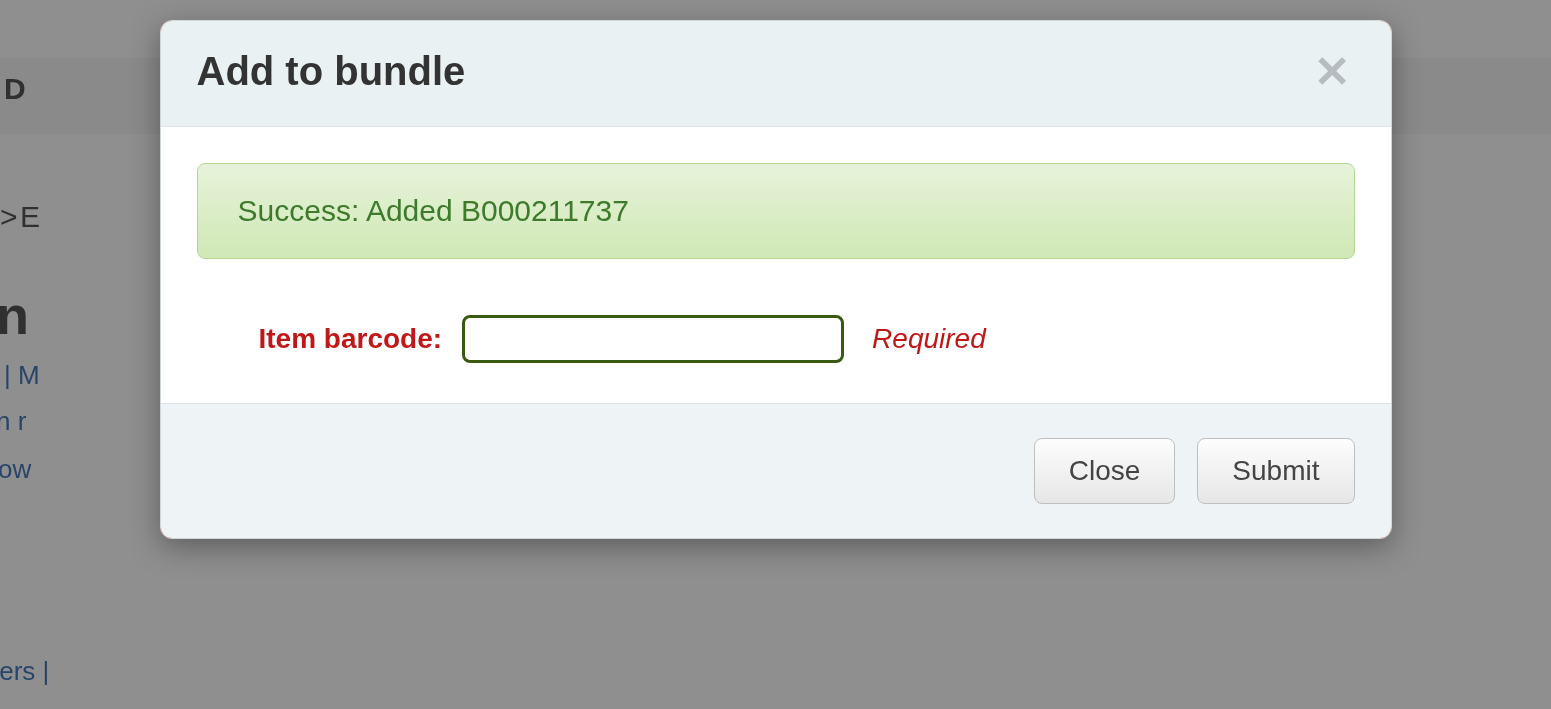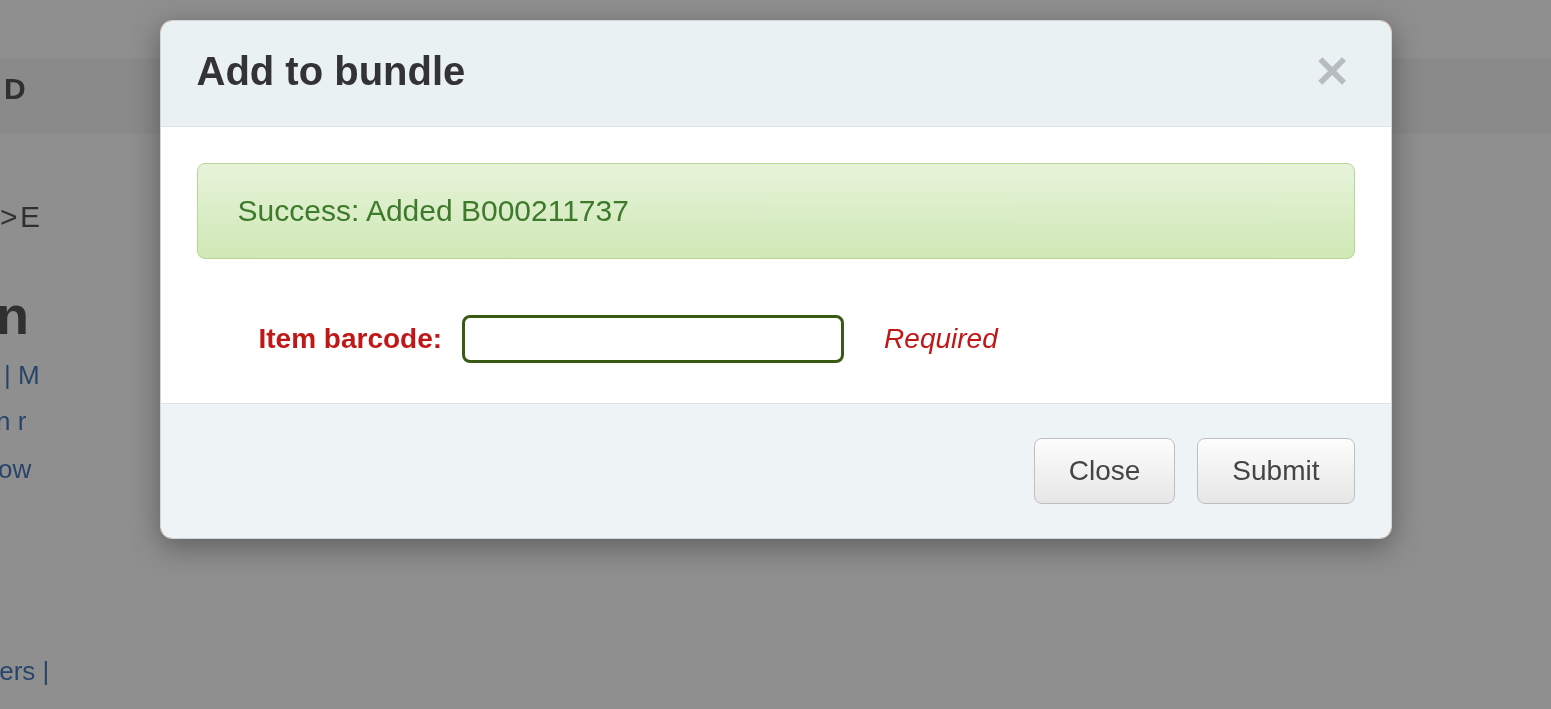--- a/index.html
+++ b/index.html
@@ -111,21 +111,21 @@
     border-radius: 8px;
     font-size: 24px;
     padding: 4px 10px;
     outline: none;
     background: #fff;
   }
   .required-hint {
     font-size: 28px;
     font-style: italic;
     color: #c01818;
-    margin-left: 20px;
+    margin-left: 8px;
   }
 
   .modal-footer {
     background: #eef3f5;
     border-top: 1px solid #dbe3e6;
     padding: 34px 36px;
     display: flex;
     justify-content: flex-end;
     gap: 22px;
   }

